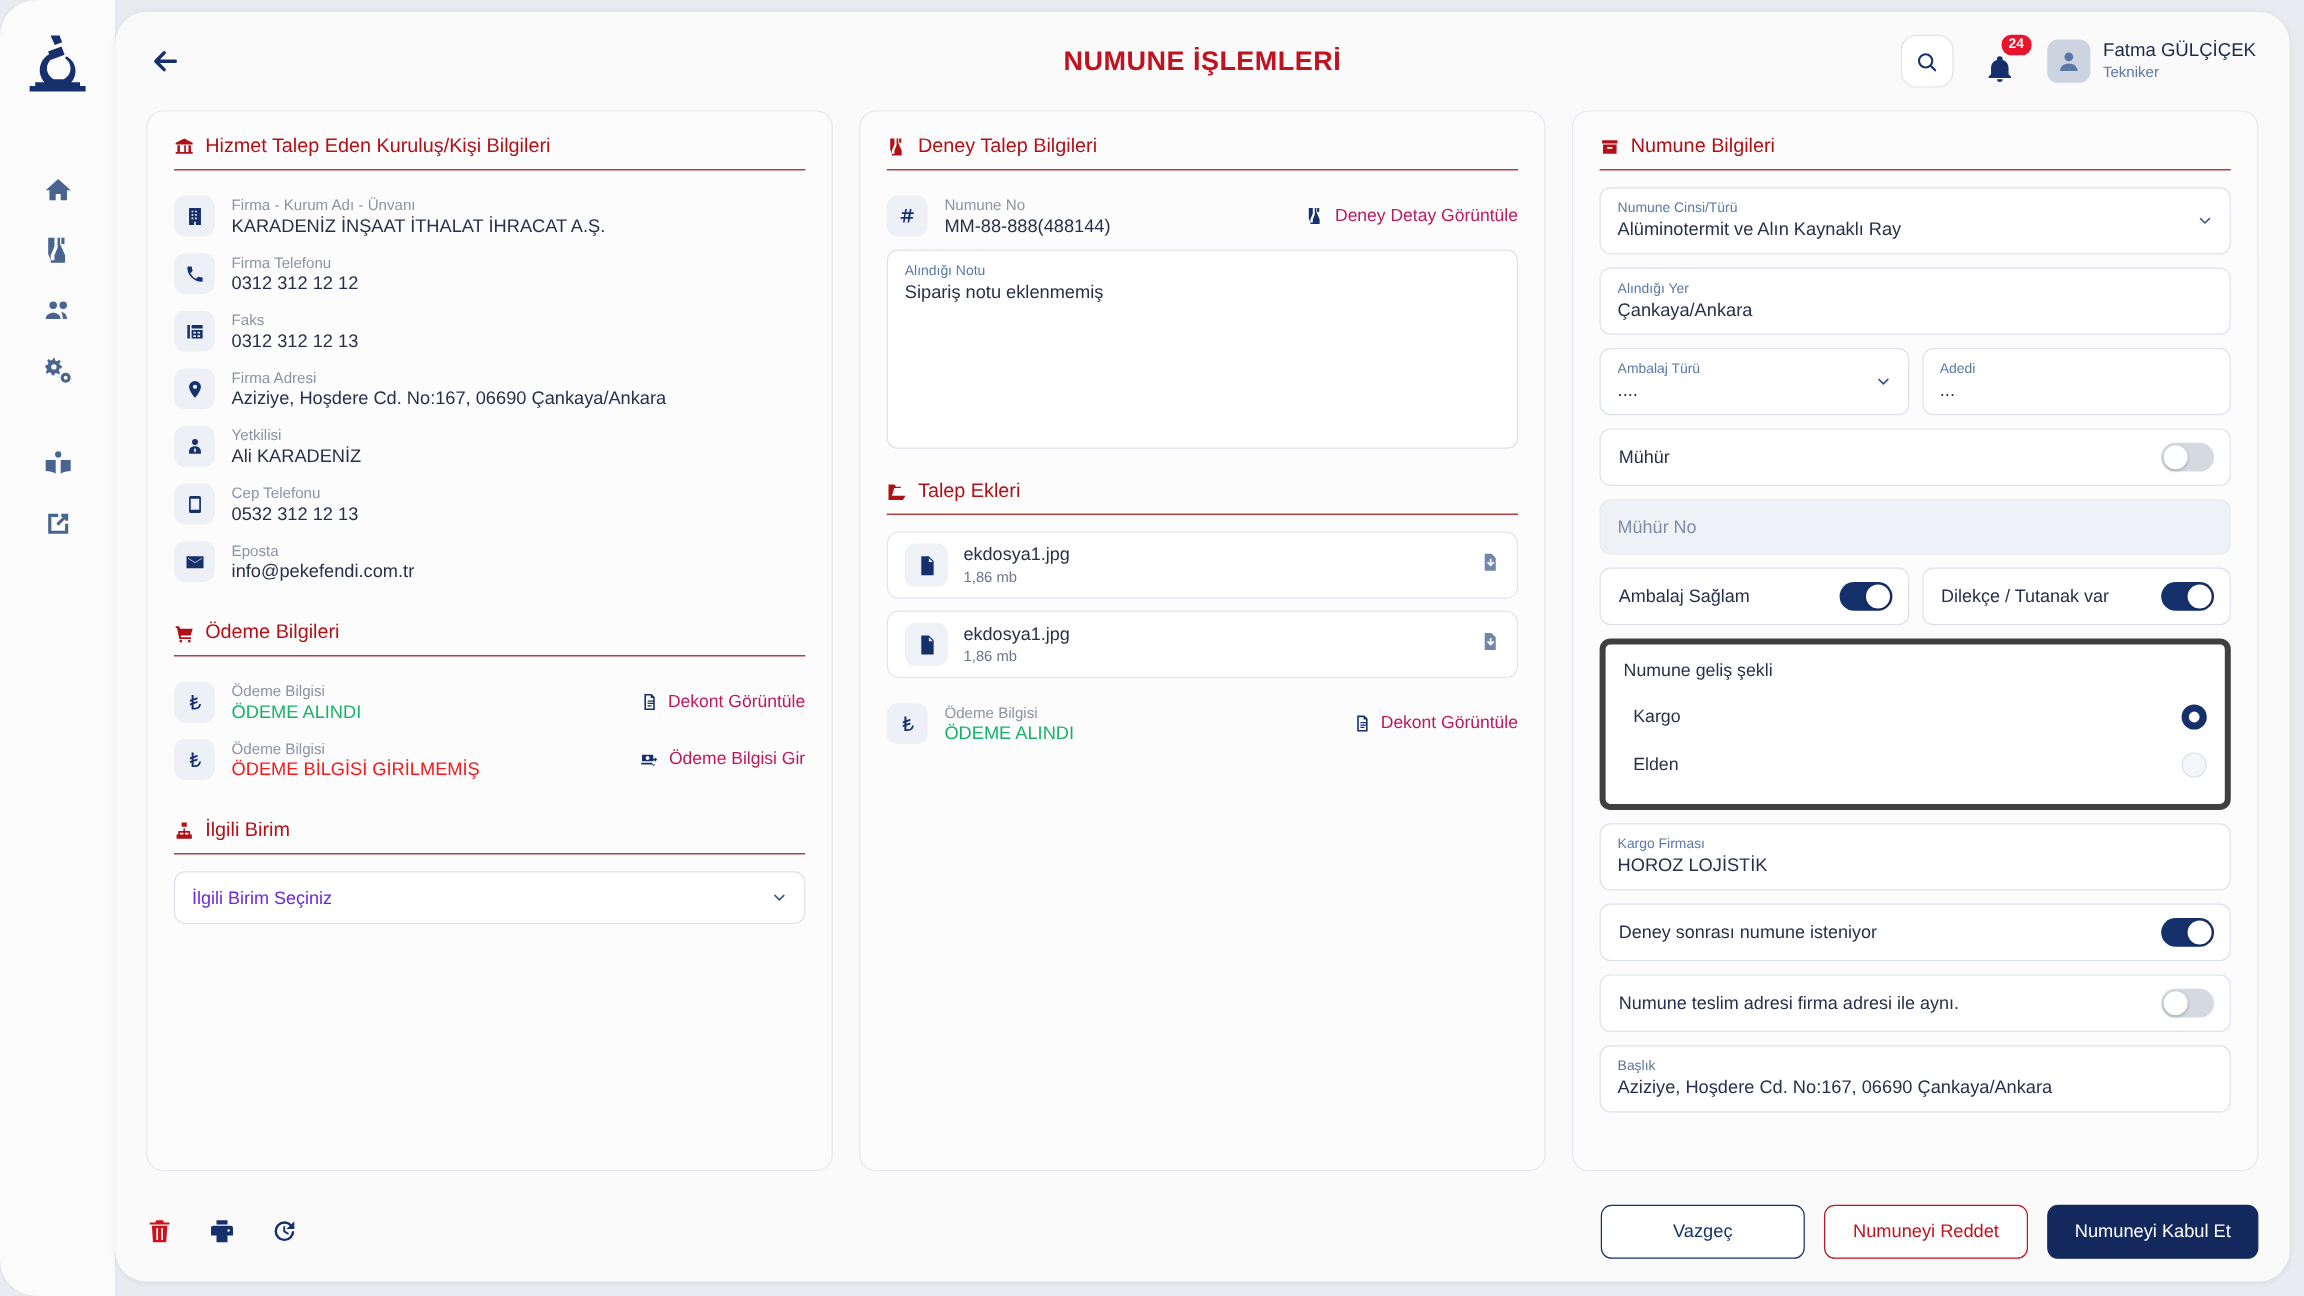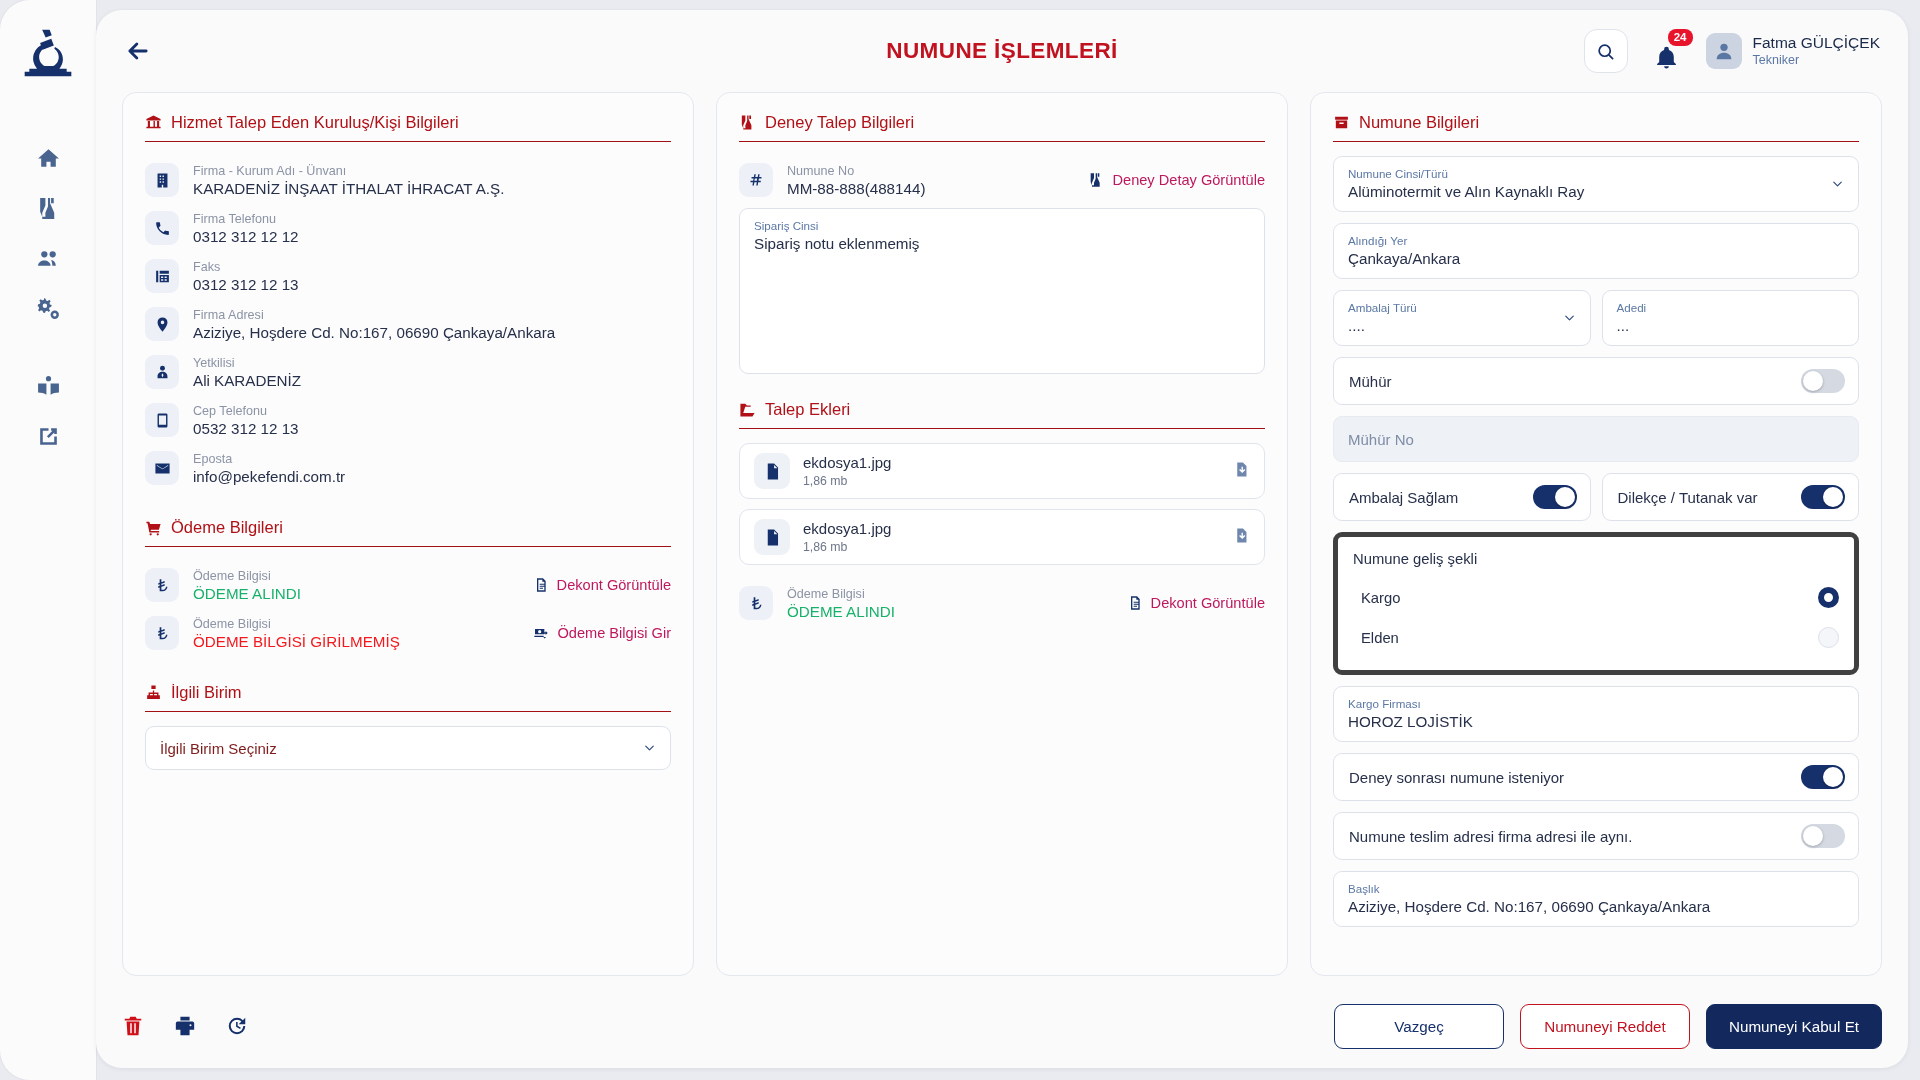--- a/index.html
+++ b/index.html
@@ -122,21 +122,21 @@
   .link-act svg { width: 16px; height: 16px; fill: #16306b; flex: 0 0 16px; }
 
   
   .field {
     position: relative; border: 1px solid #dde2ea; border-radius: 9px;
     background: #fff; padding: 9px 14px; margin-bottom: 11px; min-height: 44px;
     display: flex; flex-direction: column; justify-content: center; cursor: pointer;
   }
   .field-label { font-size: 11.6px; color: #5b78a5; line-height: 15px; }
   .field-value { font-size: 15.2px; color: #27304a; line-height: 21px; }
-  .field-ph { font-size: 15px; color: #7f1d1d; }
+  .field-ph { font-size: 15px; color: #6d28d9; }
   .chev {
     position: absolute; right: 13px; top: 50%; transform: translateY(-50%);
     width: 15px; height: 15px; fill: none; stroke: #3a5party; stroke: #34507f; stroke-width: 2;
   }
   .select-plain { padding: 12px 14px; }
   .row2 { display: flex; gap: 11px; }
   .row2 > .field { flex: 1; margin-bottom: 11px; }
   .disabled-field {
     background: #eef1f6; border: 1px solid #e6eaf1; border-radius: 9px;
     padding: 13px 14px; margin-bottom: 11px; min-height: 46px; display:flex; align-items:flex-end;
@@ -470,21 +470,21 @@
           </div>
           <div class="link-act">
             <svg viewBox="0 0 24 24">
                 <path d="M6 2h3v7l-3 7v4h3v-4l2.5-6V2h2v5l4 9v6H6v-2l-2-5V2zm8.5 0H17v5h-2.5V2z"></path>
               </svg>
             <span>Deney Detay Görüntüle</span>
           </div>
         </div>
 
         <div class="textarea-box">
-          <div class="field-label">Sipariş Cinsi</div>
+          <div class="field-label">Alındığı Notu</div>
           <div class="field-value">Sipariş notu eklenmemiş</div>
         </div>
 
         <div class="sec-title mt">
           <svg viewBox="0 0 24 24">
               <path d="M2 4h7l2 2.5h5.5V8H8.8L6 17h16l-3 5H2V4z"></path>
             </svg>
           <span>Talep Ekleri</span>
         </div>
         <div class="sec-rule"></div>

